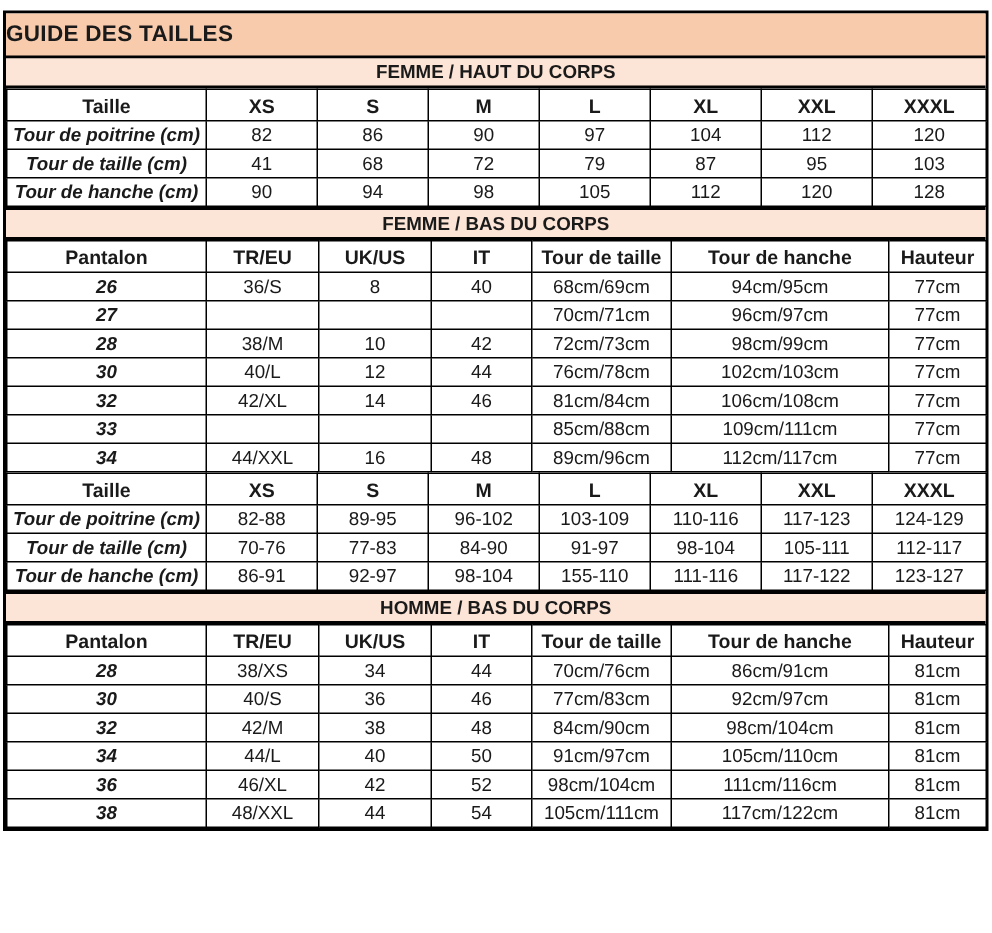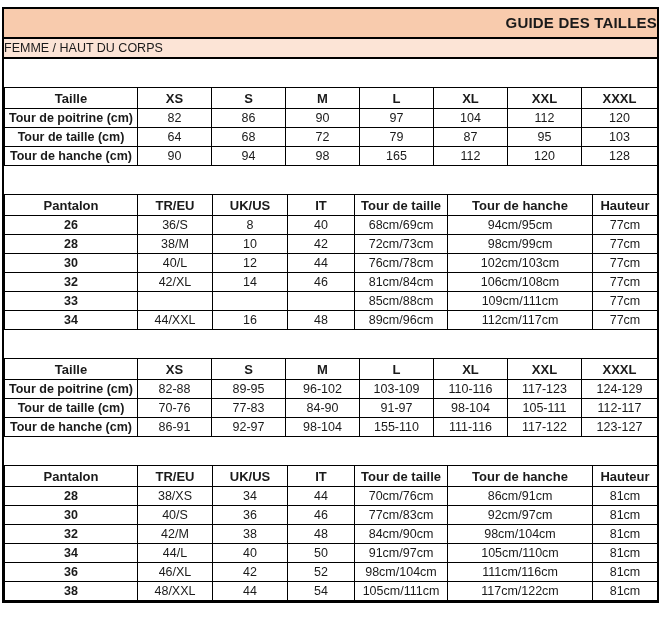--- a/index.html
+++ b/index.html
@@ -23,61 +23,62 @@
     left: 2px;
     top: 7px;
     width: 653px;
     border: 2px solid var(--border);
     background: var(--cell-bg);
   }
   .title-bar {
     background: var(--title-bg);
     height: 28px;
     line-height: 28px;
-    text-align: right;
+    text-align: left;
     font-weight: bold;
     font-size: 15px;
     letter-spacing: 0.2px;
     border-bottom: 2px solid var(--border);
   }
   .section + .section .section-header {
     border-top: 2px solid var(--border);
   }
   .section-header {
     background: var(--section-bg);
     height: 18px;
     line-height: 18px;
-    font-weight: normal;
+    text-align: center;
+    font-weight: bold;
     font-size: 12.5px;
     border-bottom: 2px solid var(--border);
   }
   table {
     border-collapse: collapse;
     table-layout: fixed;
     width: 100%;
     background: var(--cell-bg);
-    margin-top: 28px;
   }
   th, td {
     border: 1px solid var(--border);
     text-align: center;
     vertical-align: middle;
     padding: 0 1px;
     font-size: 12.5px;
     height: 18px;
     overflow: hidden;
     white-space: nowrap;
   }
   thead th {
     font-weight: bold;
     height: 20px;
     font-size: 13px;
   }
   tbody th {
     font-weight: bold;
+    font-style: italic;
   }
   tbody td {
     font-weight: normal;
   }
 </style>
 </head>
 <body>
 
 <div class="sheet">
   <div class="title-bar">GUIDE DES TAILLES</div>
@@ -113,43 +114,44 @@
             <td>82</td>
             <td>86</td>
             <td>90</td>
             <td>97</td>
             <td>104</td>
             <td>112</td>
             <td>120</td>
           </tr>
           <tr>
             <th>Tour de taille (cm)</th>
-            <td>64</td>
+            <td>41</td>
             <td>68</td>
             <td>72</td>
             <td>79</td>
             <td>87</td>
             <td>95</td>
             <td>103</td>
           </tr>
           <tr>
             <th>Tour de hanche (cm)</th>
             <td>90</td>
             <td>94</td>
             <td>98</td>
-            <td>165</td>
+            <td>105</td>
             <td>112</td>
             <td>120</td>
             <td>128</td>
           </tr>
         </tbody>
       </table>
   </div>
 
   <div class="section">
+    <div class="section-header">FEMME / BAS DU CORPS</div>
     <table>
         <colgroup>
           <col style="width: 133px;">
           <col style="width: 75px;">
           <col style="width: 75px;">
           <col style="width: 67px;">
           <col style="width: 93px;">
           <col style="width: 145px;">
           <col style="width: 65px;">
         </colgroup>
@@ -168,20 +170,29 @@
           <tr>
             <th>26</th>
             <td>36/S</td>
             <td>8</td>
             <td>40</td>
             <td>68cm/69cm</td>
             <td>94cm/95cm</td>
             <td>77cm</td>
           </tr>
           <tr>
+            <th>27</th>
+            <td></td>
+            <td></td>
+            <td></td>
+            <td>70cm/71cm</td>
+            <td>96cm/97cm</td>
+            <td>77cm</td>
+          </tr>
+          <tr>
             <th>28</th>
             <td>38/M</td>
             <td>10</td>
             <td>42</td>
             <td>72cm/73cm</td>
             <td>98cm/99cm</td>
             <td>77cm</td>
           </tr>
           <tr>
             <th>30</th>
@@ -276,20 +287,21 @@
             <td>155-110</td>
             <td>111-116</td>
             <td>117-122</td>
             <td>123-127</td>
           </tr>
         </tbody>
       </table>
   </div>
 
   <div class="section">
+    <div class="section-header">HOMME / BAS DU CORPS</div>
     <table>
         <colgroup>
           <col style="width: 133px;">
           <col style="width: 75px;">
           <col style="width: 75px;">
           <col style="width: 67px;">
           <col style="width: 93px;">
           <col style="width: 145px;">
           <col style="width: 65px;">
         </colgroup>

